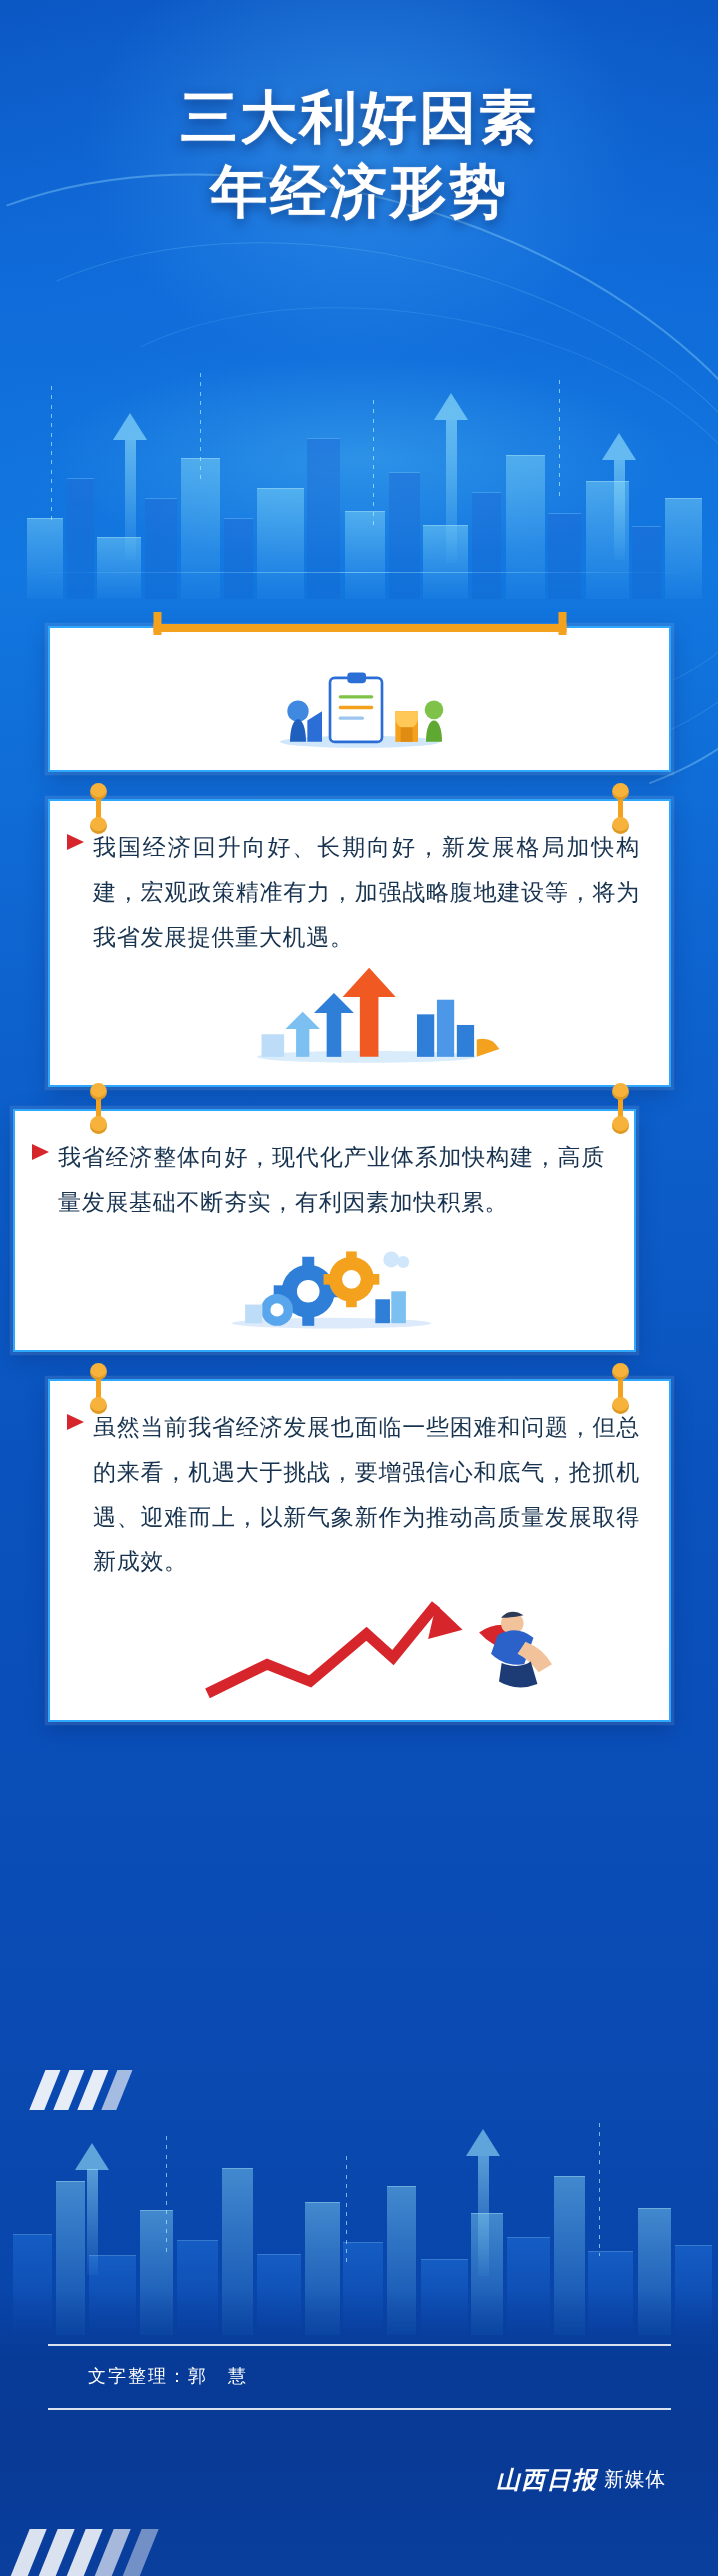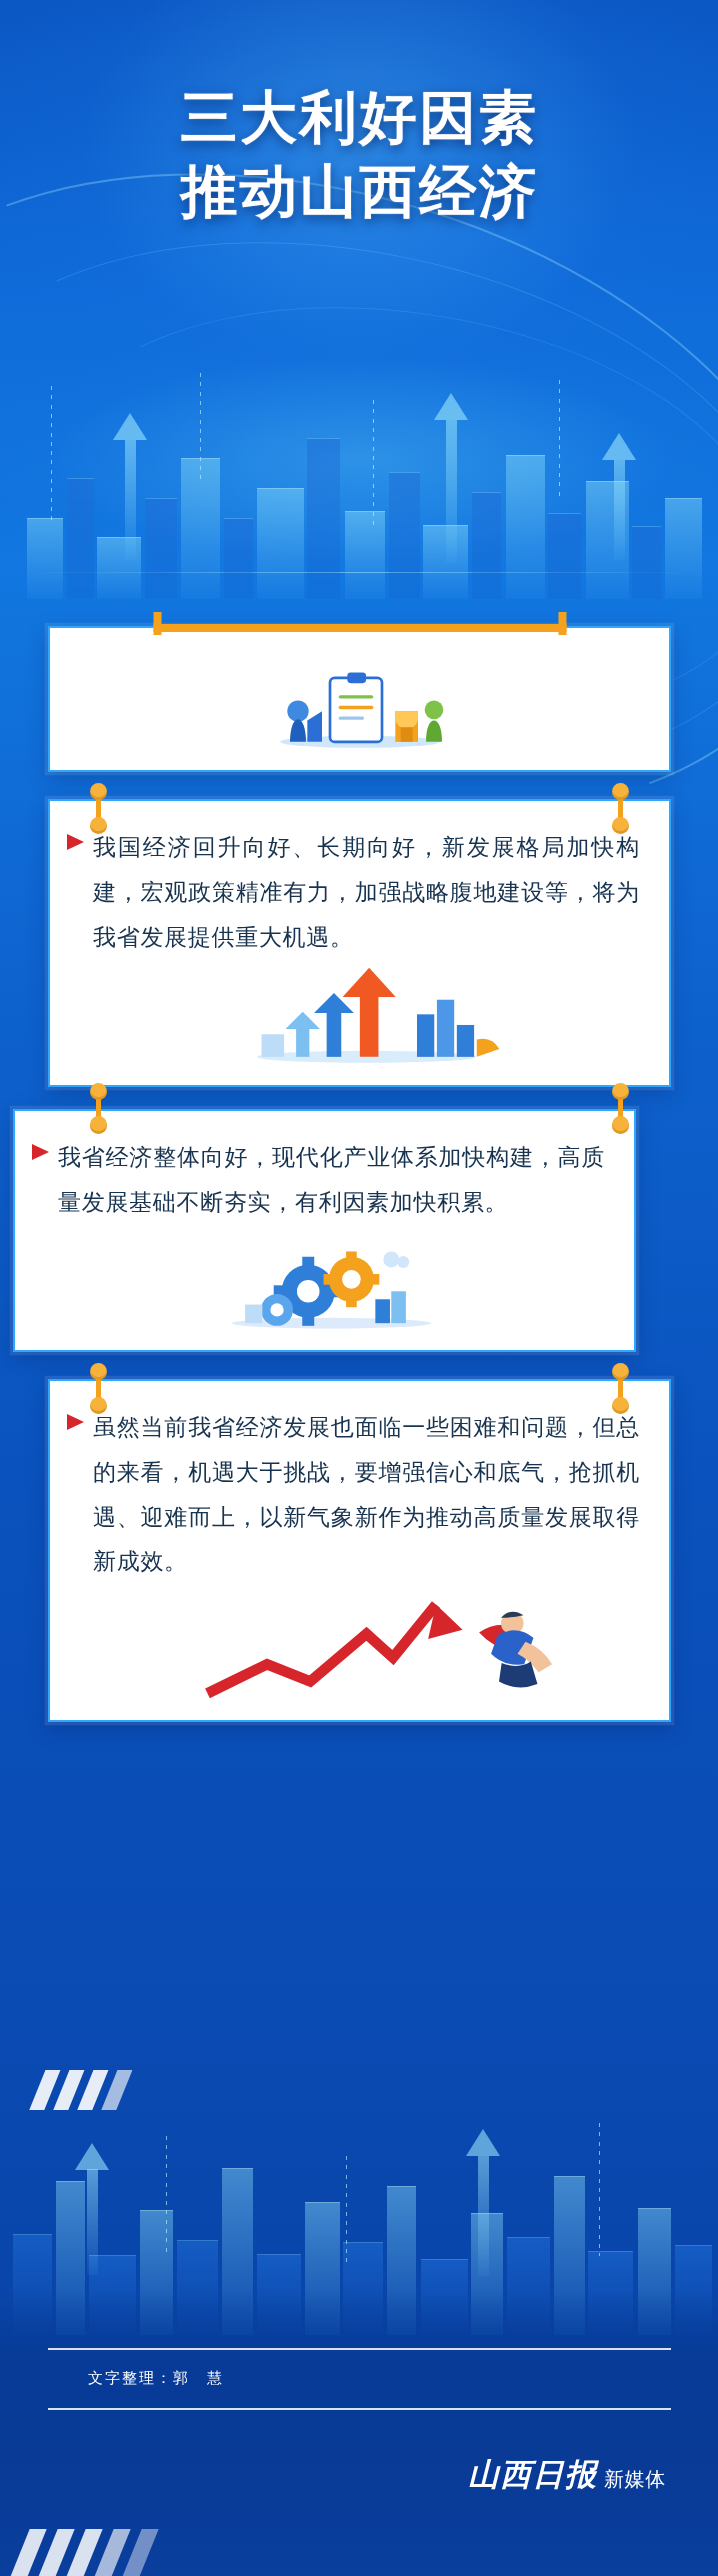--- a/index.html
+++ b/index.html
@@ -219,36 +219,36 @@
     right: 48px;
     bottom: 166px;
     border-top: 2px solid rgba(255,255,255,0.85);
     border-bottom: 2px solid rgba(255,255,255,0.85);
     padding: 17.3px 0 17.3px 40px;
     box-sizing: border-box;
     z-index: 8;
   }
   .credit-line {
     color: #ffffff;
-    font-size: 15px;
+    font-size: 18px;
     line-height: 1.55;
     letter-spacing: 2px;
     font-family: Liberation Serif, serif;
   }
   .brand {
     position: absolute;
     right: 53px;
     bottom: 80px;
     display: flex;
     align-items: flex-end;
     gap: 6.7px;
     z-index: 8;
   }
   .brand .logo {
-    font-size: 31px;
+    font-size: 24px;
     font-weight: bold;
     color: #ffffff;
     font-family: "Liberation Serif", "DejaVu Serif", serif;
     letter-spacing: 1.3px;
     font-style: italic;
   }
   .brand .sub {
     font-size: 20px;
     color: #ffffff;
     letter-spacing: 0.7px;
@@ -354,21 +354,21 @@
     <div class="arrow-stem" style="left:87px; top:113px; height:106px;"></div>
     <div class="arrow-up" style="left:466px; top:73px;"></div>
     <div class="arrow-stem" style="left:478px; top:100px; height:120px;"></div>
     <div class="dotline" style="left:166px; top:80px; height:120px;"></div>
     <div class="dotline" style="left:346px; top:100px; height:106px;"></div>
     <div class="dotline" style="left:599px; top:67px; height:133px;"></div>
   </div>
 
   <div class="title-wrap">
     <div class="title-line">三大利好因素</div>
-    <div class="title-line">推动山西经济</div>
+    <div class="title-line">年经济形势</div>
   </div>
 
   <div class="cards">
 
     <div class="card first" style="margin-bottom:27px;">
       <div class="bracket">
         <div class="leg l"></div>
         <div class="leg r"></div>
         <div class="bar"></div>
       </div>

